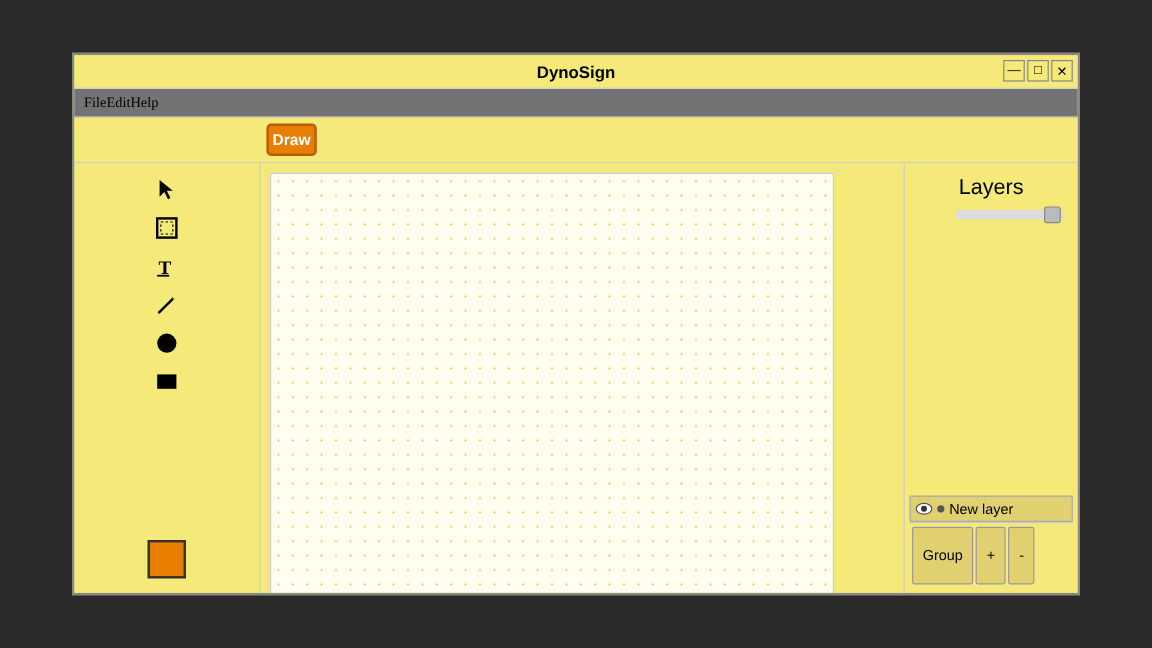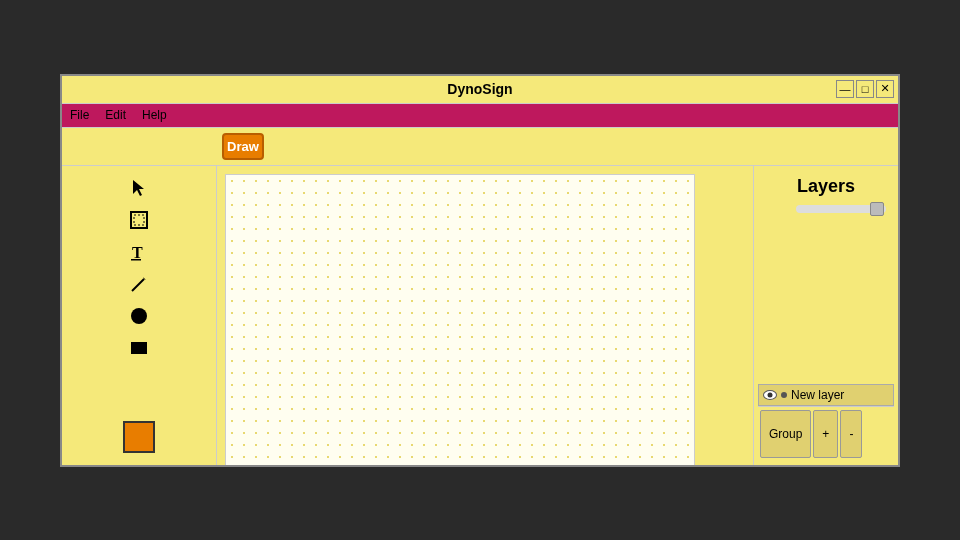--- a/index.html
+++ b/index.html
@@ -8,21 +8,21 @@
       height: 540px;
       background: #2a2a2a;
       display: flex;
       align-items: center;
       justify-content: center;
       font-family: Arial, sans-serif;
       overflow: hidden;
     }
     #app-window {
       width: 840px;
-      height: 393px;
+      height: 452px;
       background: #f5e97a;
       border: 2px solid #888;
       display: flex;
       flex-direction: column;
       position: relative;
     }
     
     #title-bar {
       background: #f5e97a;
       height: 28px;
@@ -51,27 +51,27 @@
       border: 1px solid #888;
       display: flex;
       align-items: center;
       justify-content: center;
       font-size: 11px;
       cursor: pointer;
       color: #000;
     }
     
     #menu-bar {
-      background: #be185d;
+      background: #737373;
       height: 24px;
       display: flex;
       align-items: center;
       padding-left: 8px;
-      gap: 16px;
       border-bottom: 1px solid #ccc;
+      font-family: Liberation Serif, serif;
     }
     .menu-item {
       font-size: 12px;
       color: #000;
       cursor: pointer;
     }
     
     #toolbar {
       background: #f5e97a;
       height: 38px;
@@ -157,21 +157,21 @@
     #layers-panel {
       width: 145px;
       background: #f5e97a;
       border-left: 1px solid #ccc;
       display: flex;
       flex-direction: column;
       padding: 4px;
     }
     #layers-title {
       font-size: 18px;
-      font-weight: bold;
+      font-weight: normal;
       color: #000;
       padding: 6px 4px;
       text-align: center;
     }
     #layers-slider-row {
       display: flex;
       align-items: center;
       padding: 2px 4px 6px 4px;
     }
     #layers-slider {

